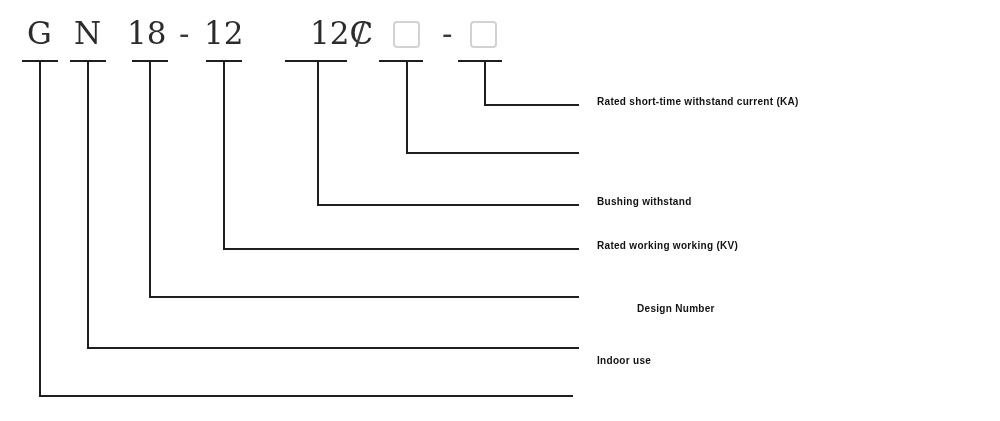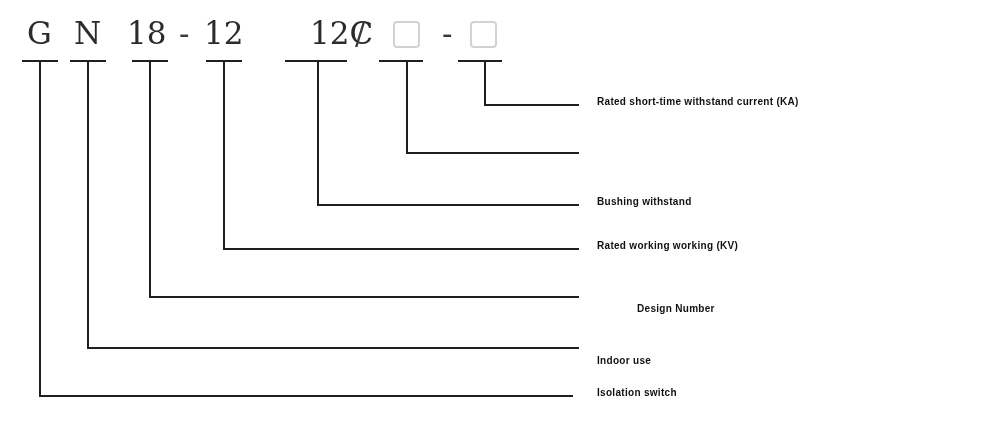--- a/index.html
+++ b/index.html
@@ -87,14 +87,13 @@
     <div class="hline" style="left: 223px; top: 248px; width: 356px;"></div>
     <div class="label" style="top: 241px;">Rated working working (KV)</div>
     <div class="vline" style="left: 149px; top: 60px; height: 238px;"></div>
     <div class="hline" style="left: 149px; top: 296px; width: 430px;"></div>
     <div class="label" style="top: 304px; margin-left: 40px;">Design Number</div>
     <div class="vline" style="left: 87px; top: 60px; height: 289px;"></div>
     <div class="hline" style="left: 87px; top: 347px; width: 492px;"></div>
     <div class="label" style="top: 356px;">Indoor use</div>
     <div class="vline" style="left: 39px; top: 60px; height: 337px;"></div>
     <div class="hline" style="left: 39px; top: 395px; width: 534px;"></div>
-    <div class="label" style="top: 388px;">Isolation switch</div>
   </div>
 
 </body></html>

